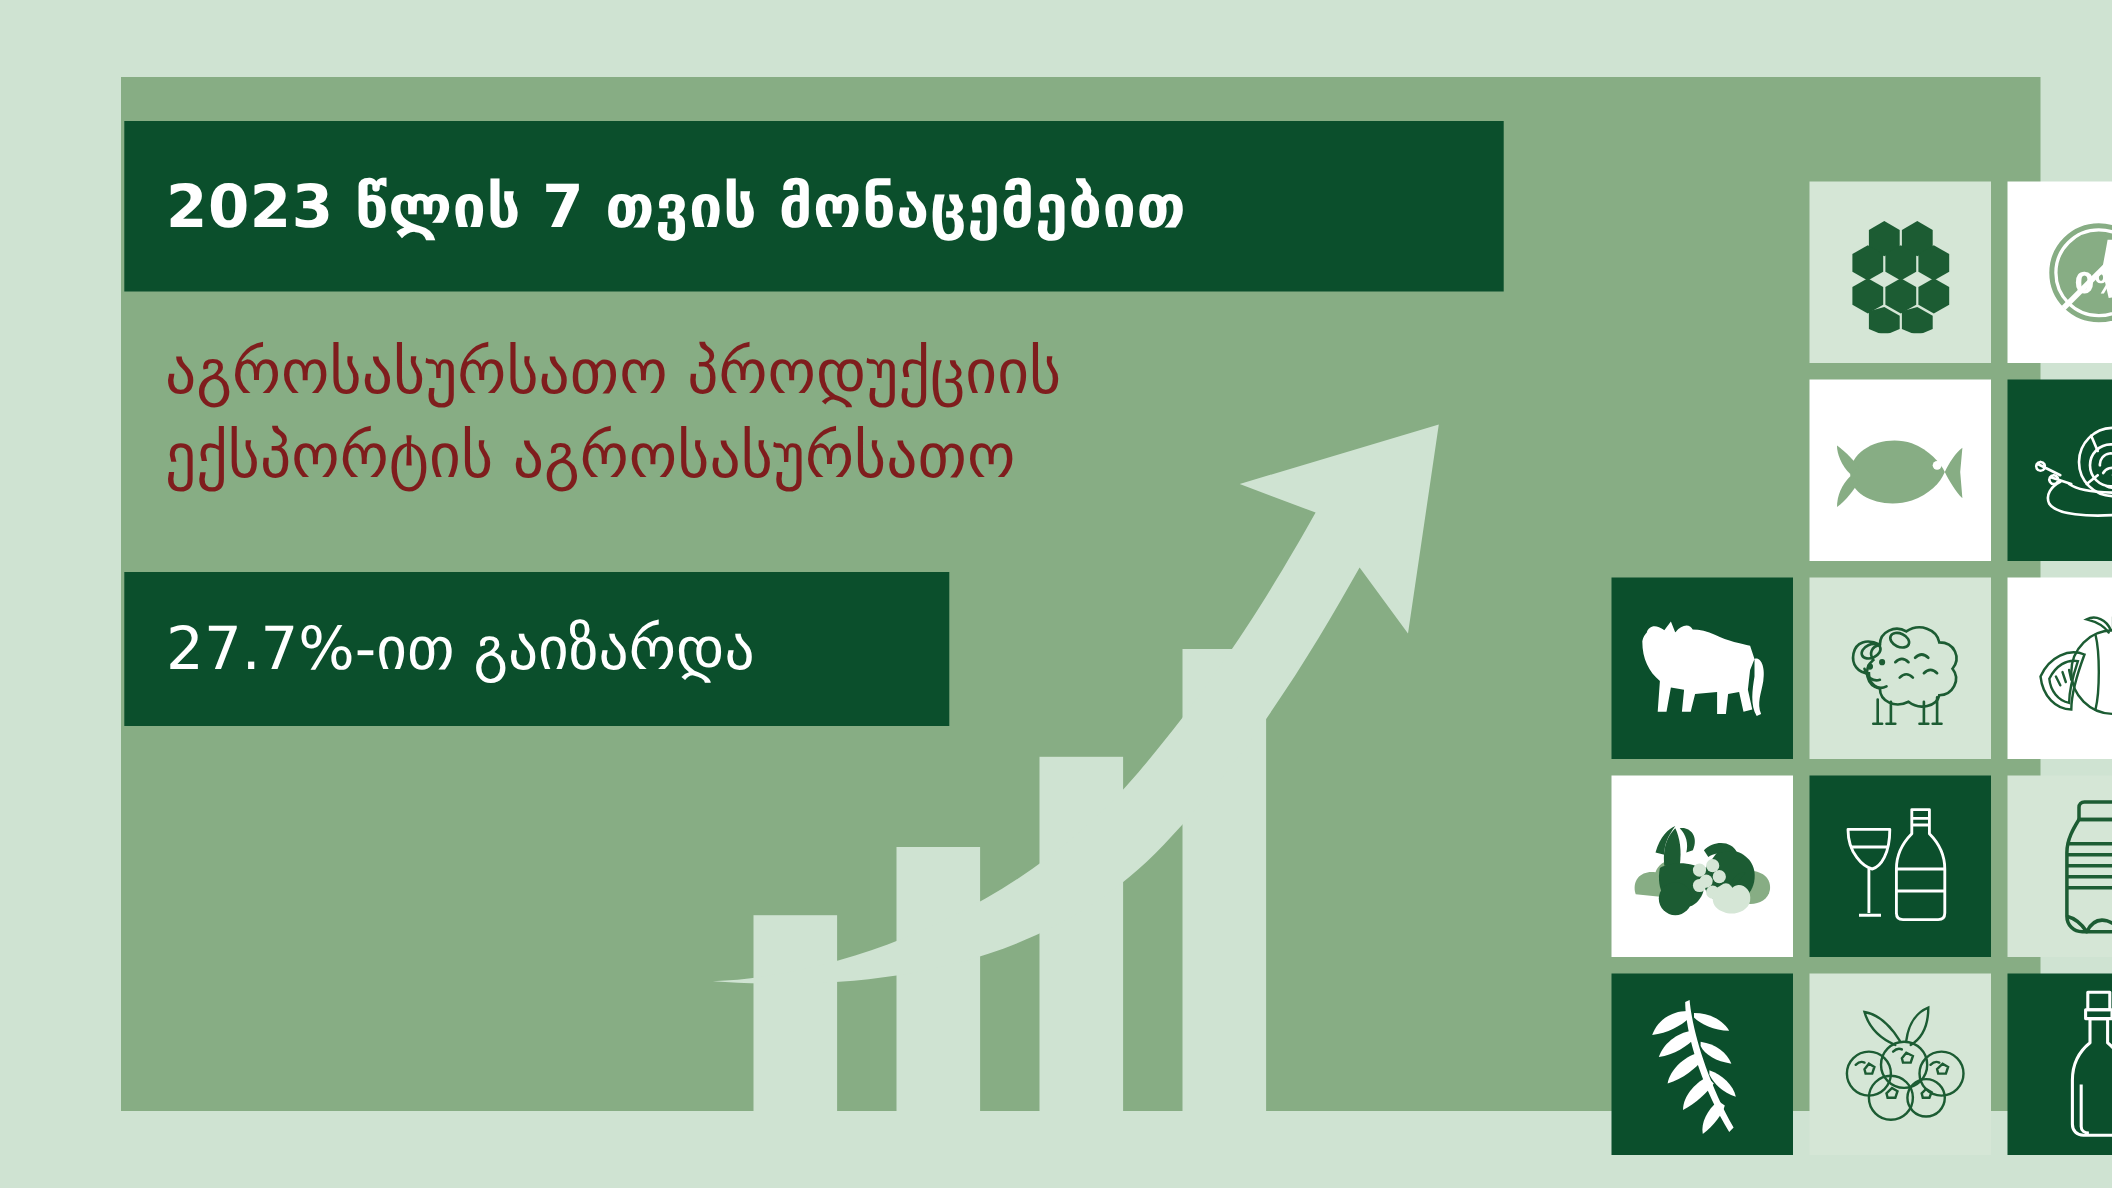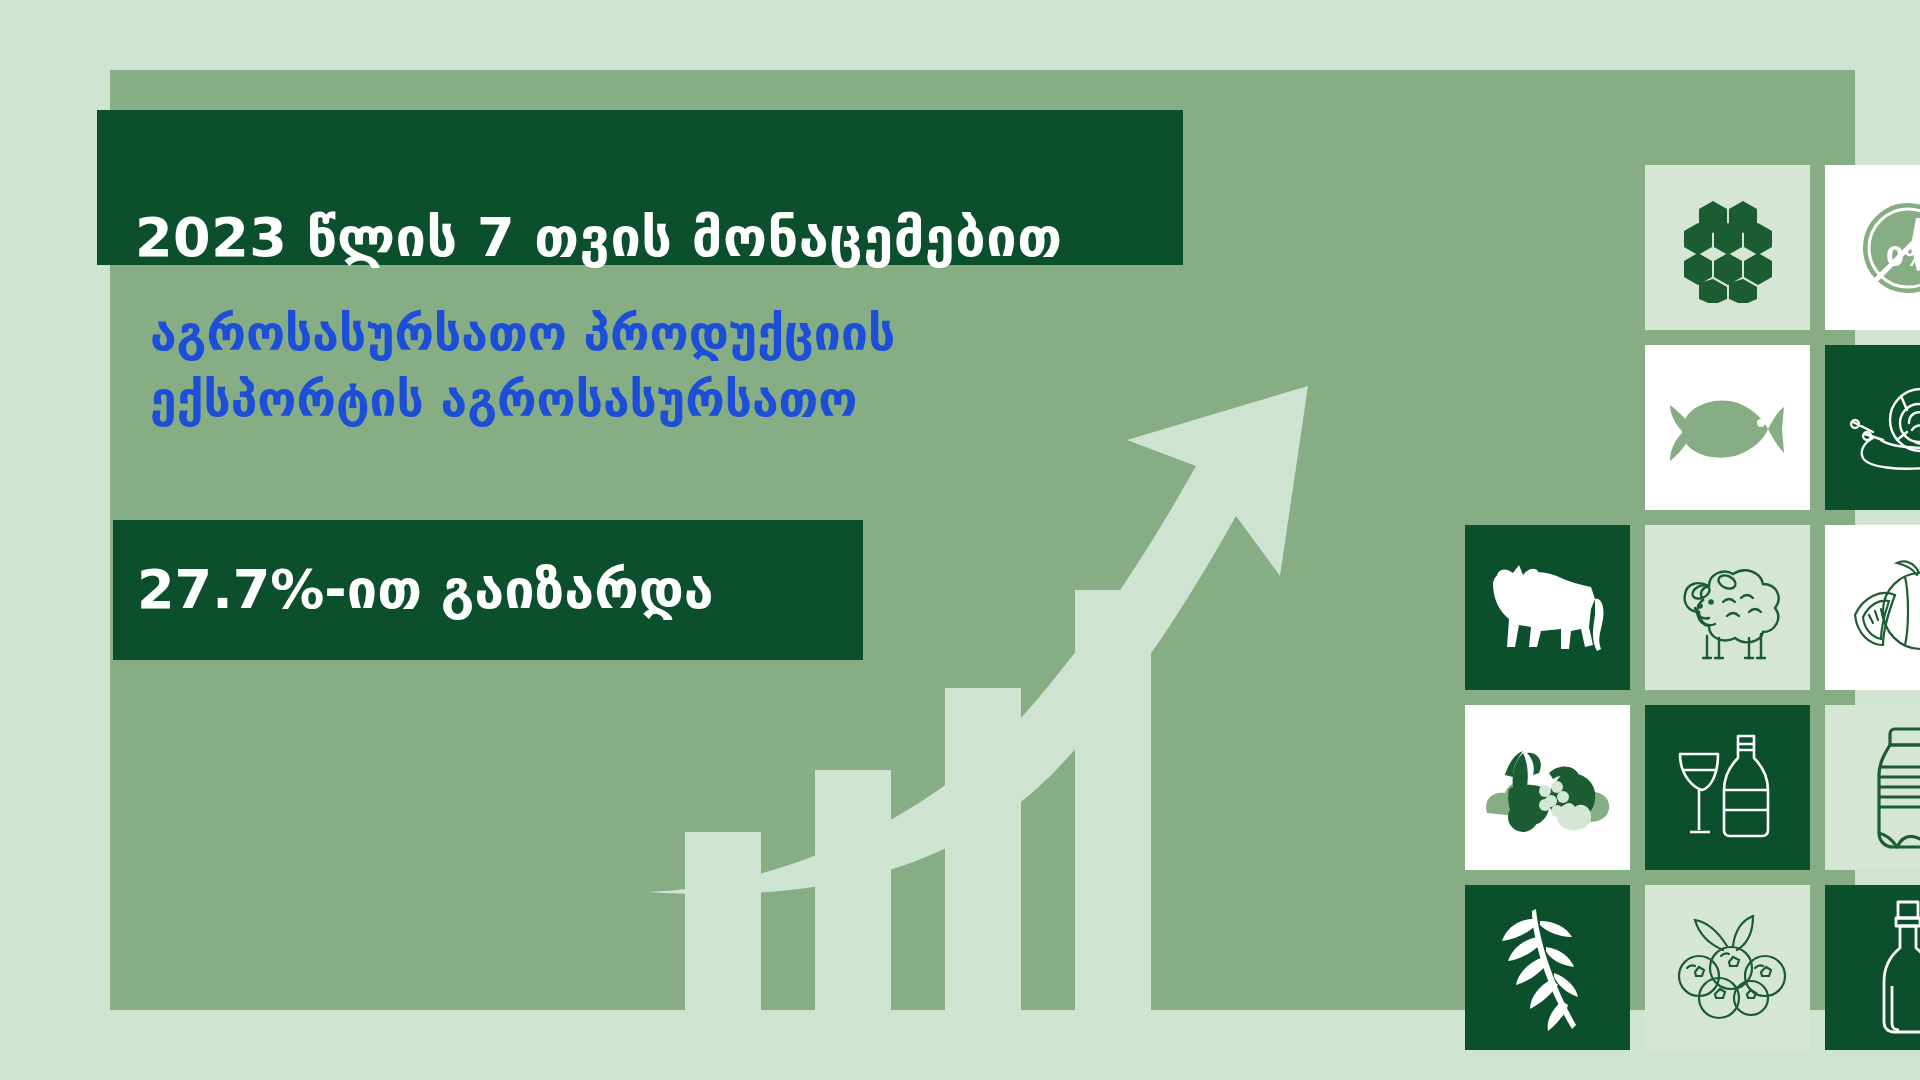--- a/index.html
+++ b/index.html
@@ -20,39 +20,39 @@
   .bars{position:absolute;left:0;top:0;width:100%;height:100%;overflow:hidden;}
   .bar{position:absolute;bottom:0;background:#cfe3d2;}
   .b1{left:575px;width:76px;height:178px;}
   .b2{left:705px;width:76px;height:240px;}
   .b3{left:835px;width:76px;height:322px;}
   .b4{left:965px;width:76px;height:420px;}
   .arrow{position:absolute;left:530px;top:310px;width:680px;height:520px;}
 
   
   .titlebar{
-    position:absolute;left:97px;top:110px;width:1086px;height:155px;
-    background:#0b4f2c;display:flex;align-items:flex-end;
+    position:absolute;left:113px;top:110px;width:1254px;height:155px;
+    background:#0b4f2c;display:flex;align-items:center;
   }
   .titlebar span{
     color:#ffffff;font-size:54px;font-weight:700;letter-spacing:.5px;
     padding-left:38px;line-height:1;
     font-family:"DejaVu Sans","Liberation Sans",sans-serif;
   }
   .subtitle{
     position:absolute;left:150px;top:300px;width:1120px;
-    color:#1d4ed8;font-size:48px;font-weight:700;line-height:1.38;
+    color:#7f1d1d;font-size:56px;font-weight:400;line-height:1.38;
   }
   .subtitle div{white-space:nowrap;}
   .badge{
     position:absolute;left:113px;top:520px;width:750px;height:140px;
     background:#0b4f2c;display:flex;align-items:center;
   }
   .badge span{
-    color:#ffffff;font-size:54px;font-weight:700;padding-left:24px;line-height:1;
+    color:#ffffff;font-size:54px;font-weight:400;padding-left:38px;line-height:1;
   }
 
   
   .mosaic{position:absolute;left:1280px;top:95px;width:585px;height:910px;}
   .tile{position:absolute;display:flex;align-items:center;justify-content:center;}
   .tile svg{display:block;}
   .bg-white{background:#ffffff;}
   .bg-light{background:#d5e6d6;}
   .bg-dark{background:#0b4f2c;}
 

